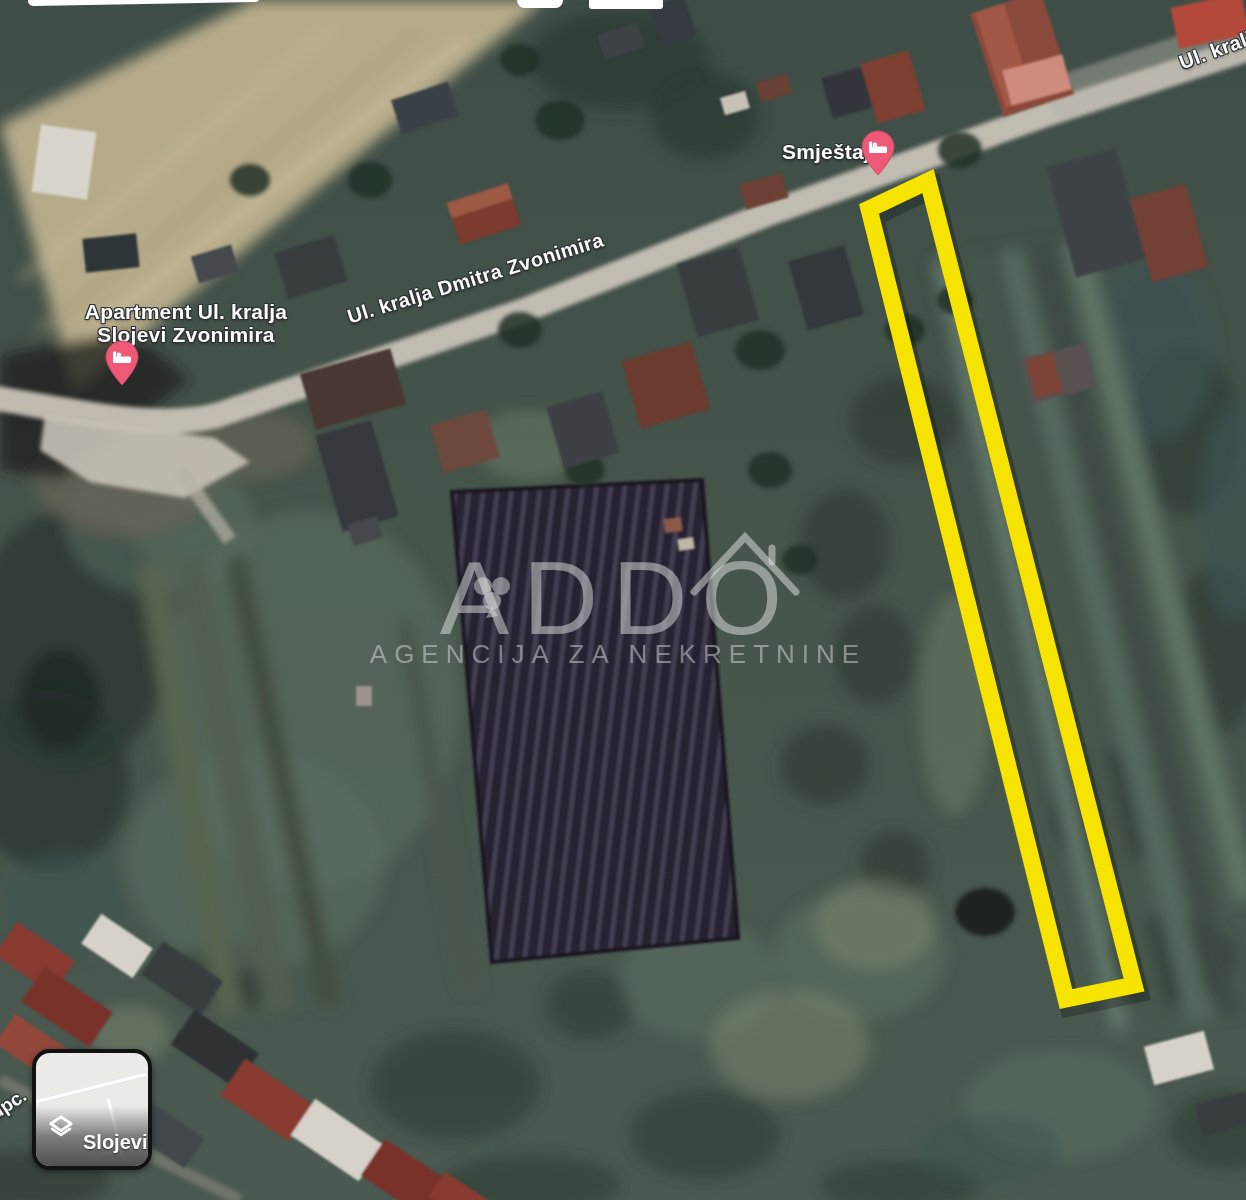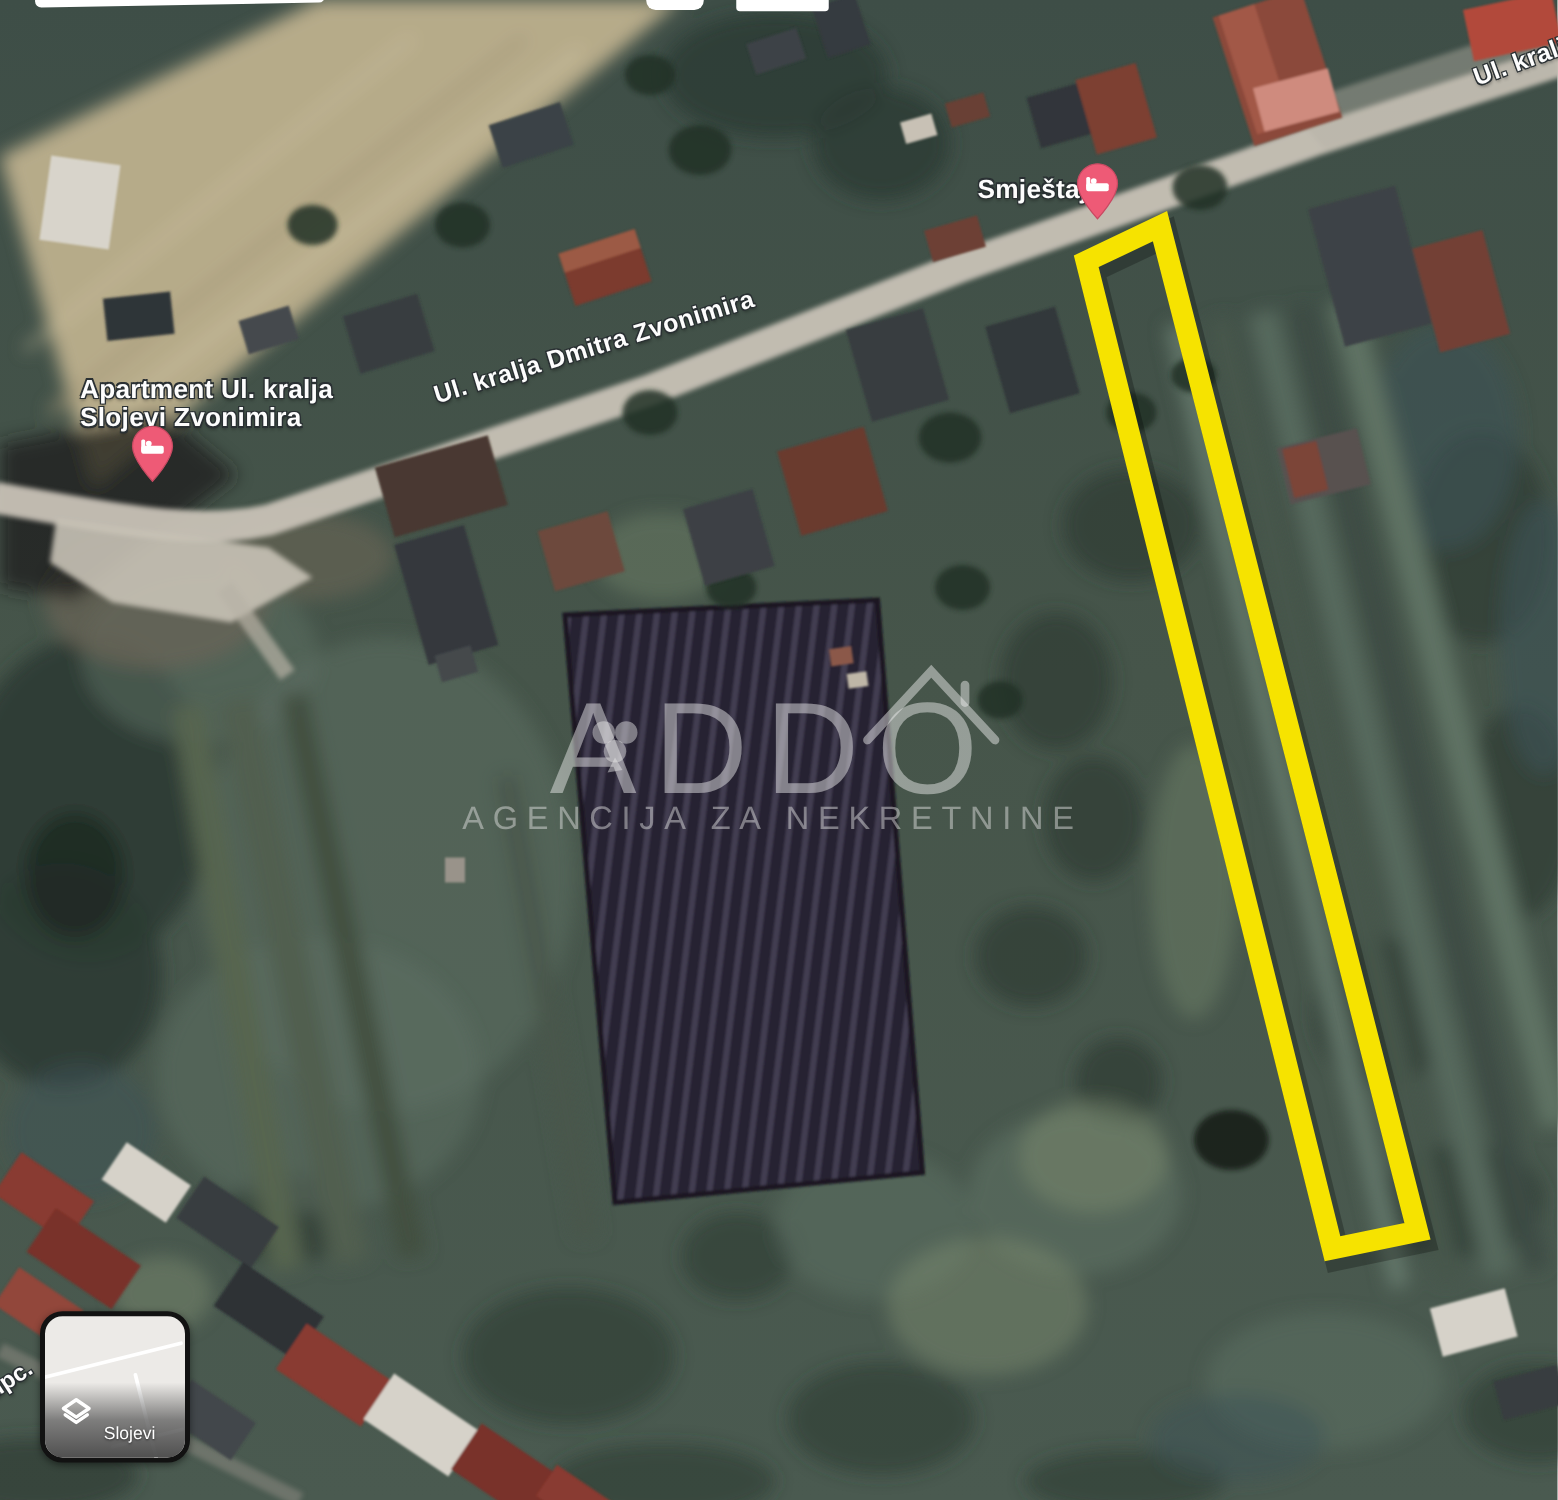--- a/index.html
+++ b/index.html
@@ -6,21 +6,21 @@
   .stage{position:relative;width:1246px;height:1200px;overflow:hidden;
          font-family:"Liberation Sans",sans-serif;background:#44544b;}
   .stage svg{display:block;}
   .layer{position:absolute;left:0;top:0;width:1246px;height:1200px;pointer-events:none;}
 
   
   .maplabel{position:absolute;font-weight:bold;color:#fdfdfd;white-space:nowrap;
     text-shadow:-1px -1px 0 #2a3033,1px -1px 0 #2a3033,-1px 1px 0 #2a3033,1px 1px 0 #2a3033,0 2px 3px rgba(0,0,0,.45);}
   .poi-label{font-size:21px;letter-spacing:.2px;}
   .street-label{font-size:20px;letter-spacing:.5px;}
-  .apartment{left:64px;top:300px;width:216px;line-height:23px;}
+  .apartment{left:78px;top:300px;width:216px;text-align:center;line-height:23px;}
   .smjestaj{left:782px;top:140px;}
   .street-main{left:348px;top:306px;transform:rotate(-17deg);transform-origin:left center;}
   .street-tr{left:1180px;top:52px;transform:rotate(-20deg);transform-origin:left center;}
   .street-bl{left:-8px;top:1104px;transform:rotate(-33deg);transform-origin:left center;font-size:19px;}
   .business{left:925px;top:285px;width:225px;text-align:center;line-height:25px;
     font-size:21px;font-weight:bold;color:#9FCB97;white-space:nowrap;
     text-shadow:-1px -1px 0 #16281a,1px -1px 0 #16281a,-1px 1px 0 #16281a,1px 1px 0 #16281a,0 2px 2px rgba(0,0,0,.5);}
   .pin{position:absolute;width:36px;height:46px;}
   .pin-apartment{left:104px;top:340px;}
   .pin-smjestaj{left:860px;top:130px;}
@@ -33,21 +33,21 @@
     border-radius:18px;border:4px solid #121212;background:#eceae7;overflow:hidden;
     box-shadow:0 2px 6px rgba(0,0,0,.45);cursor:pointer;}
   .layers-btn .pline{position:absolute;background:#fff;height:3px;border-radius:2px;}
   .pl1{width:118px;left:-6px;top:34px;transform:rotate(-14deg);}
   .pl2{width:96px;left:72px;top:44px;transform:rotate(76deg);transform-origin:left center;}
   .pl3{width:60px;left:52px;top:96px;transform:rotate(-14deg);}
   .layers-grad{position:absolute;left:0;right:0;bottom:0;height:60px;
     background:linear-gradient(180deg,rgba(130,130,130,0) 0%,rgba(95,95,95,.78) 50%,rgba(72,72,72,.95) 100%);
     display:flex;align-items:flex-end;}
   .layers-row{display:flex;align-items:center;gap:9px;padding:0 0 12px 12px;}
-  .layers-label{color:#fff;font-size:14px;font-weight:normal;text-shadow:0 1px 2px rgba(0,0,0,.6);margin-top:32px;}
+  .layers-label{color:#fff;font-size:20px;font-weight:bold;text-shadow:0 1px 2px rgba(0,0,0,.6);margin-top:32px;}
 
   
   .frag{position:absolute;background:#fff;}
   .frag-a{left:28px;top:-6px;width:232px;height:10px;border-radius:5px;transform:rotate(-1deg);}
   .frag-b{left:517px;top:-7px;width:46px;height:15px;border-radius:8px;}
   .frag-c{left:589px;top:-9px;width:74px;height:18px;border-radius:3px;}
 </style>
 </head>
 <body>
 

